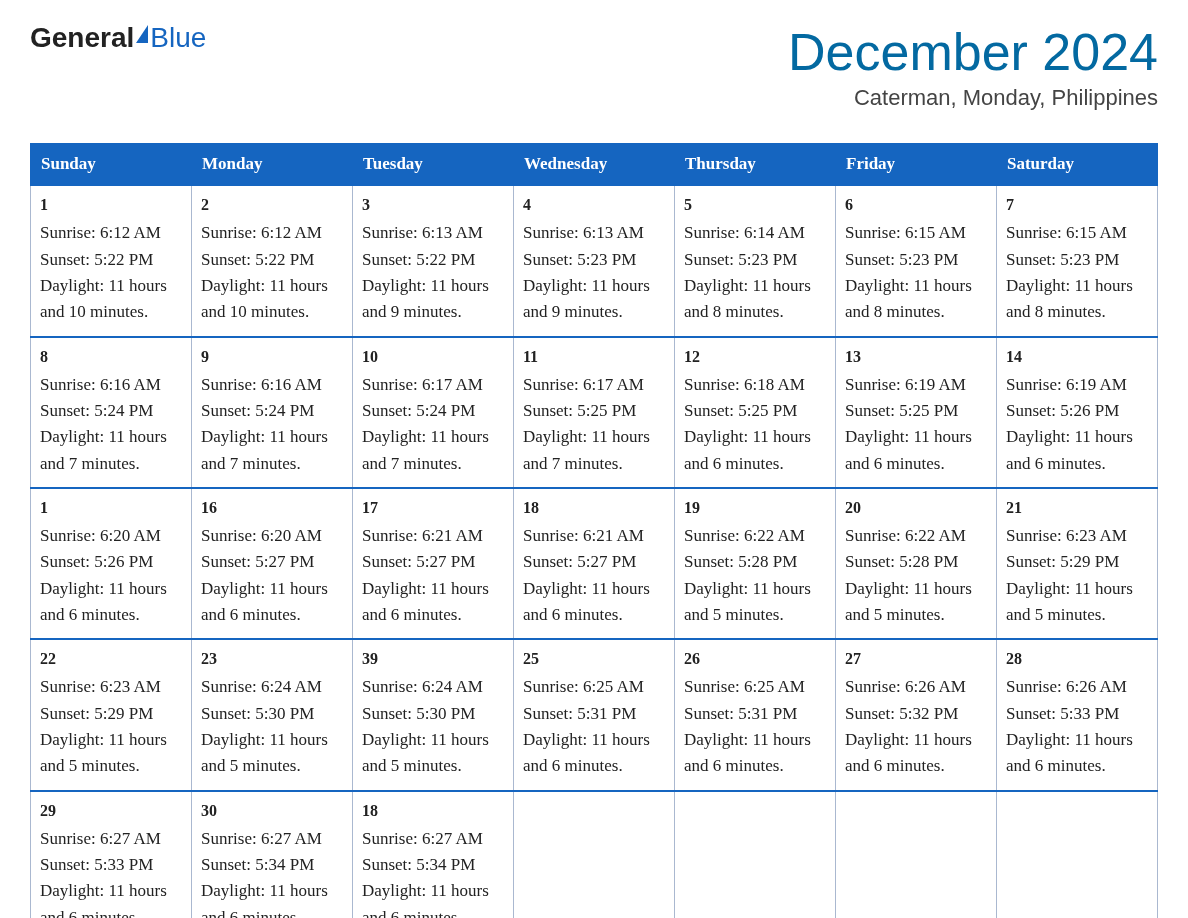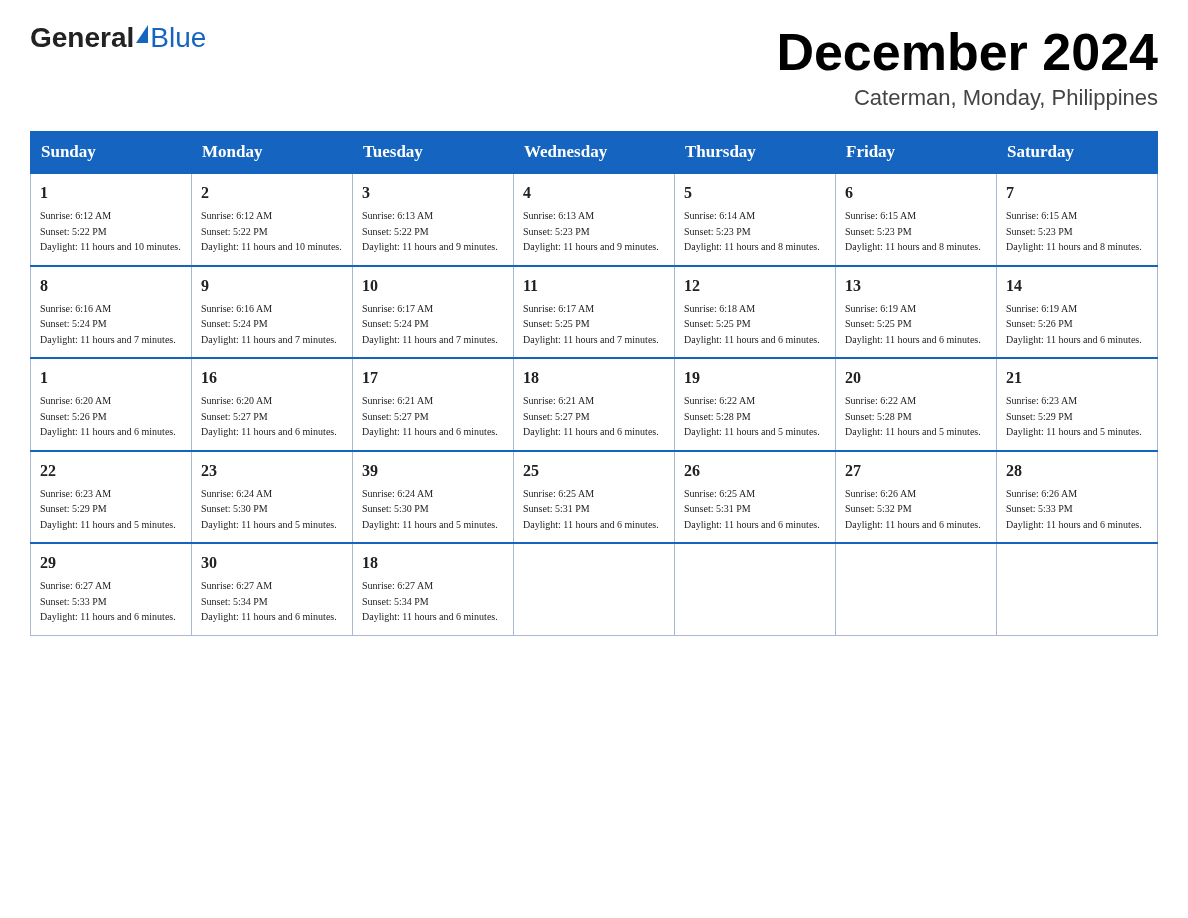--- a/index.html
+++ b/index.html
@@ -8,21 +8,21 @@
       background: #fff;
       color: #222;
       padding: 24px 30px;
       width: 1188px;
       min-height: 918px;
     }
     .header-area {
       display: flex;
       justify-content: space-between;
       align-items: flex-start;
-      margin-bottom: 20px;
+      margin-bottom: 32px;
     }
     .logo-area {
       display: flex;
       flex-direction: column;
       align-items: flex-start;
     }
     .logo-text {
       display: flex;
       align-items: center;
       font-size: 28px;
@@ -45,22 +45,22 @@
     .logo-blue-line {
       color: #1565c0;
       font-size: 28px;
       font-weight: normal;
     }
     .title-area {
       text-align: right;
     }
     .month-title {
       font-size: 52px;
-      font-weight: bold;
-      color: #000000;
+      font-weight: normal;
+      color: #0369a1;
       line-height: 1.1;
       text-align: right;
     }
     .location-title {
       font-size: 22px;
       color: #444;
       margin-top: 4px;
     }
     .calendar-table {
       width: 100%;
@@ -88,21 +88,21 @@
       color: #222;
       line-height: 1.5;
     }
     .calendar-table tbody tr td .day-num {
       font-size: 16px;
       font-weight: bold;
       display: block;
       margin-bottom: 3px;
     }
     .calendar-table tbody tr td .day-info {
-      font-size: 10px;
+      font-size: 17px;
       line-height: 1.55;
       color: #222;
     }
     .calendar-table tbody tr td.empty {
       background: #fff;
     }
     .calendar-table tbody tr {
       border-top: 2px solid #1565c0;
     }
   </style>

